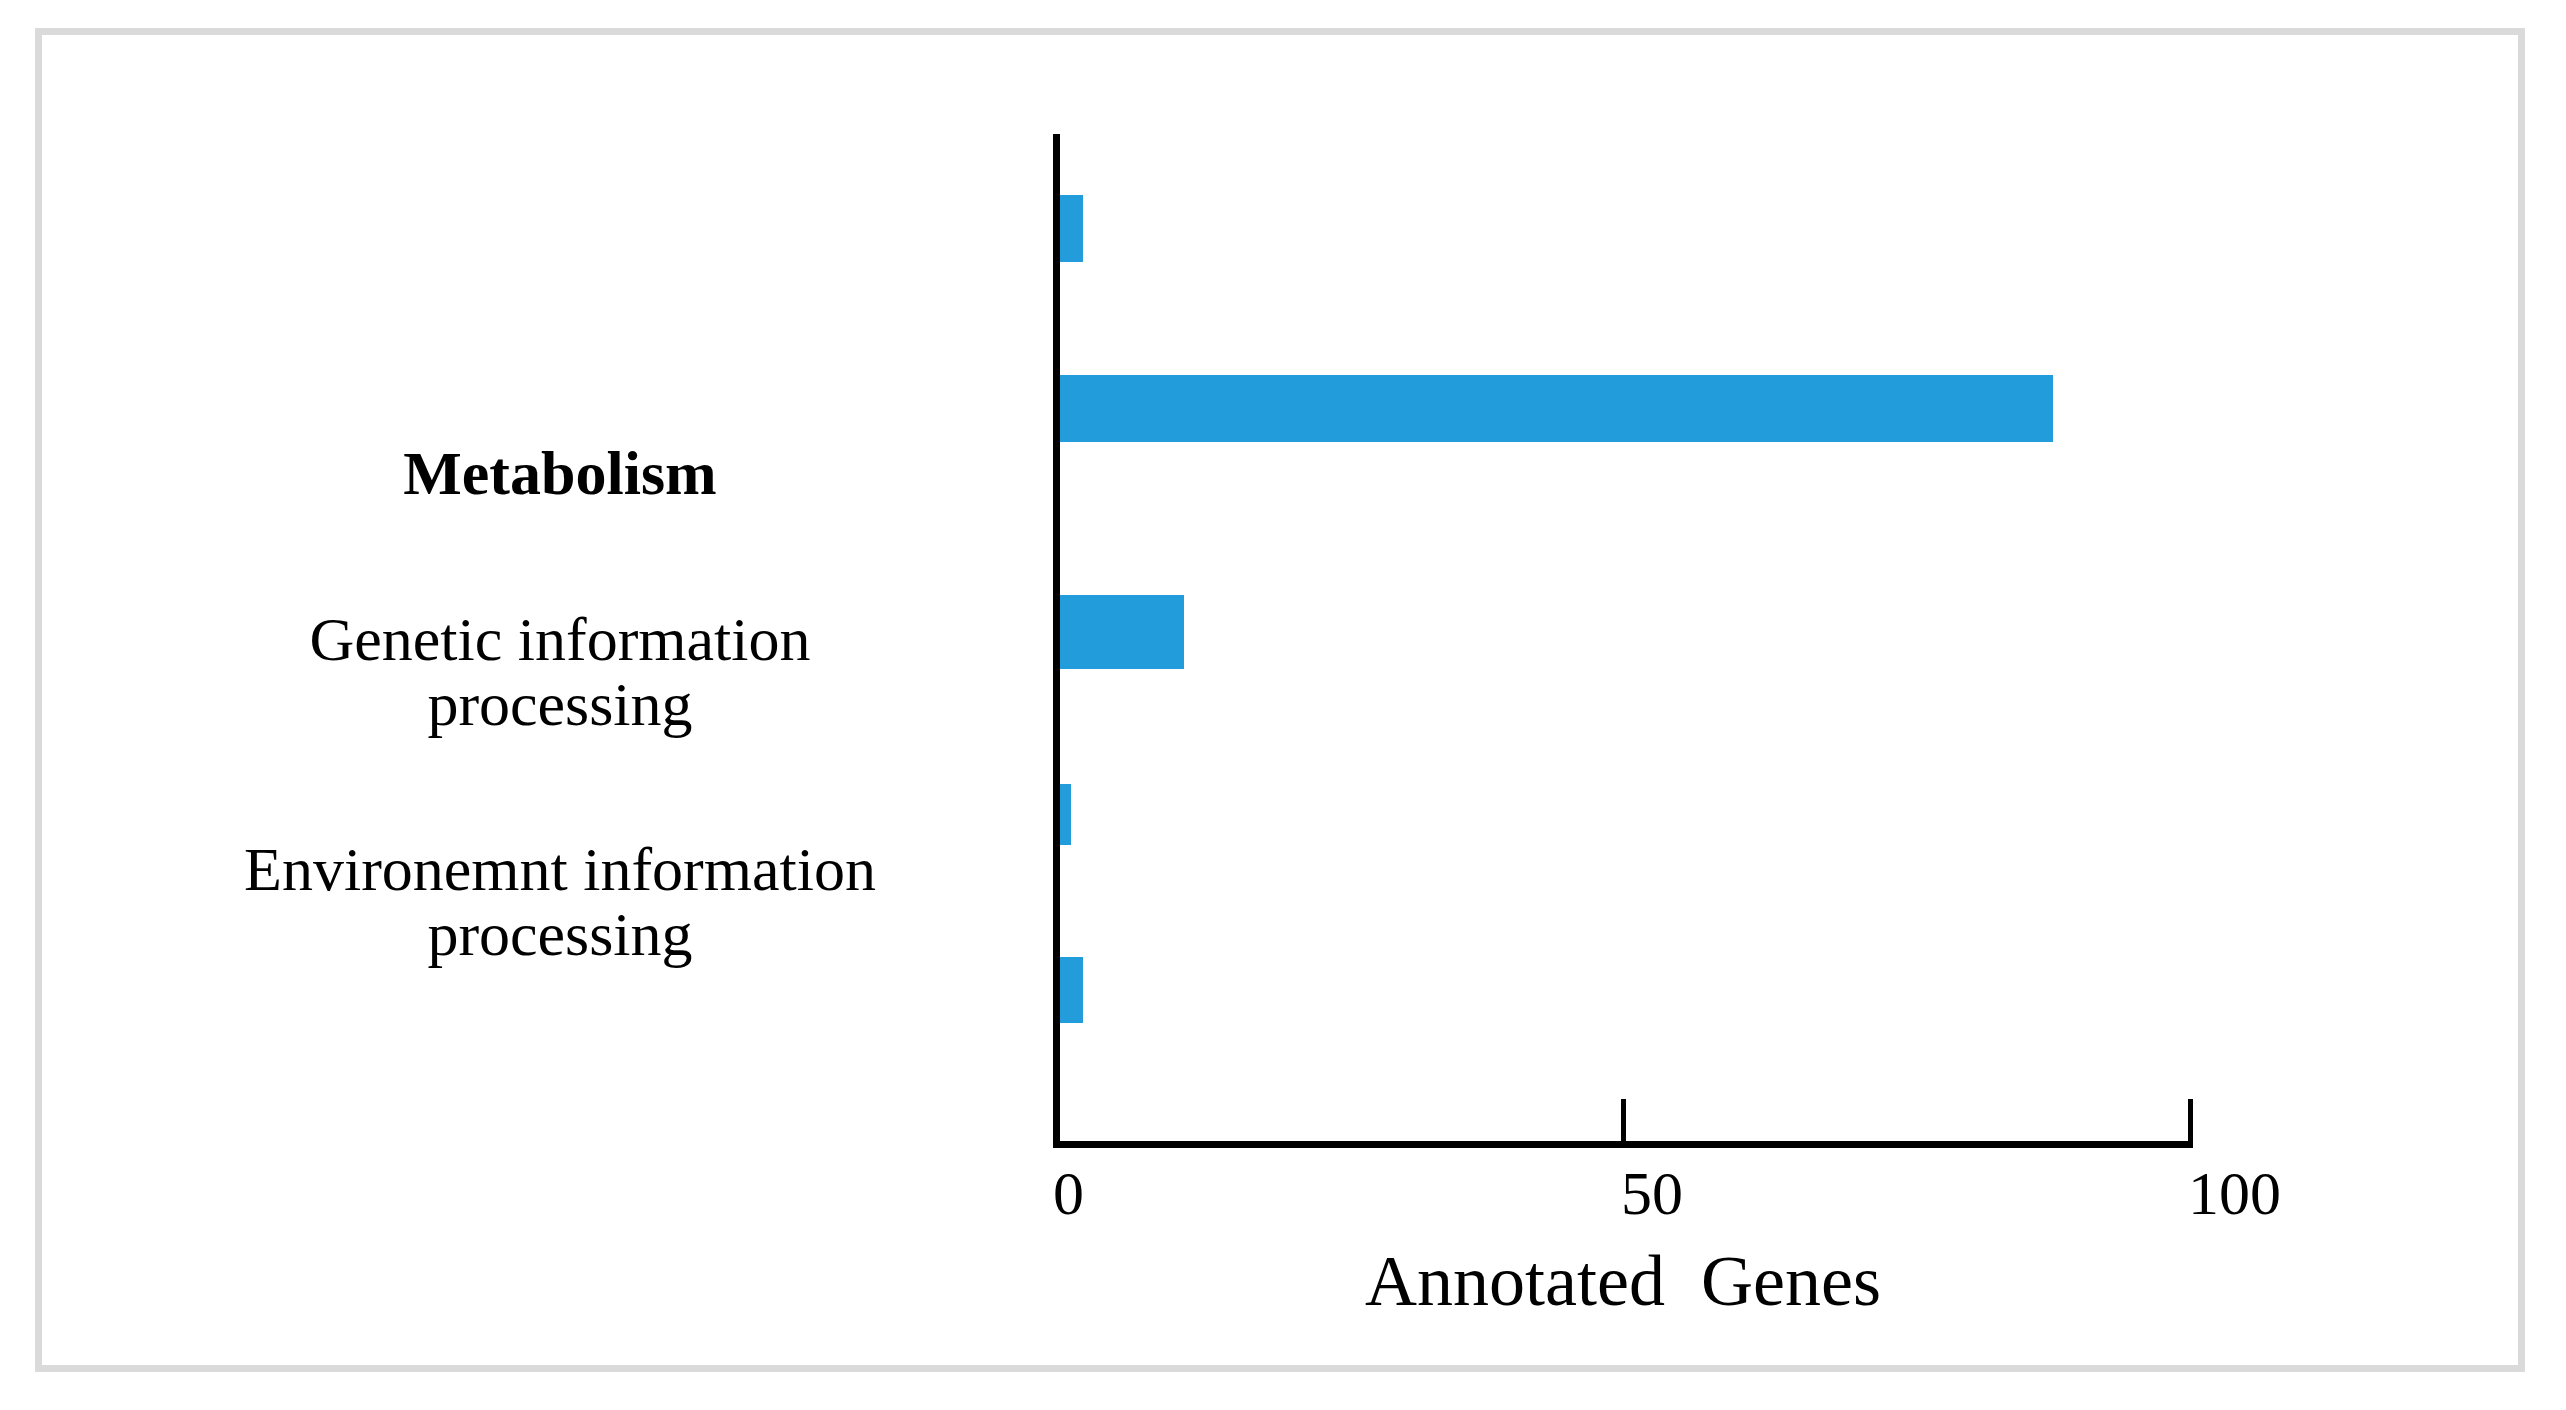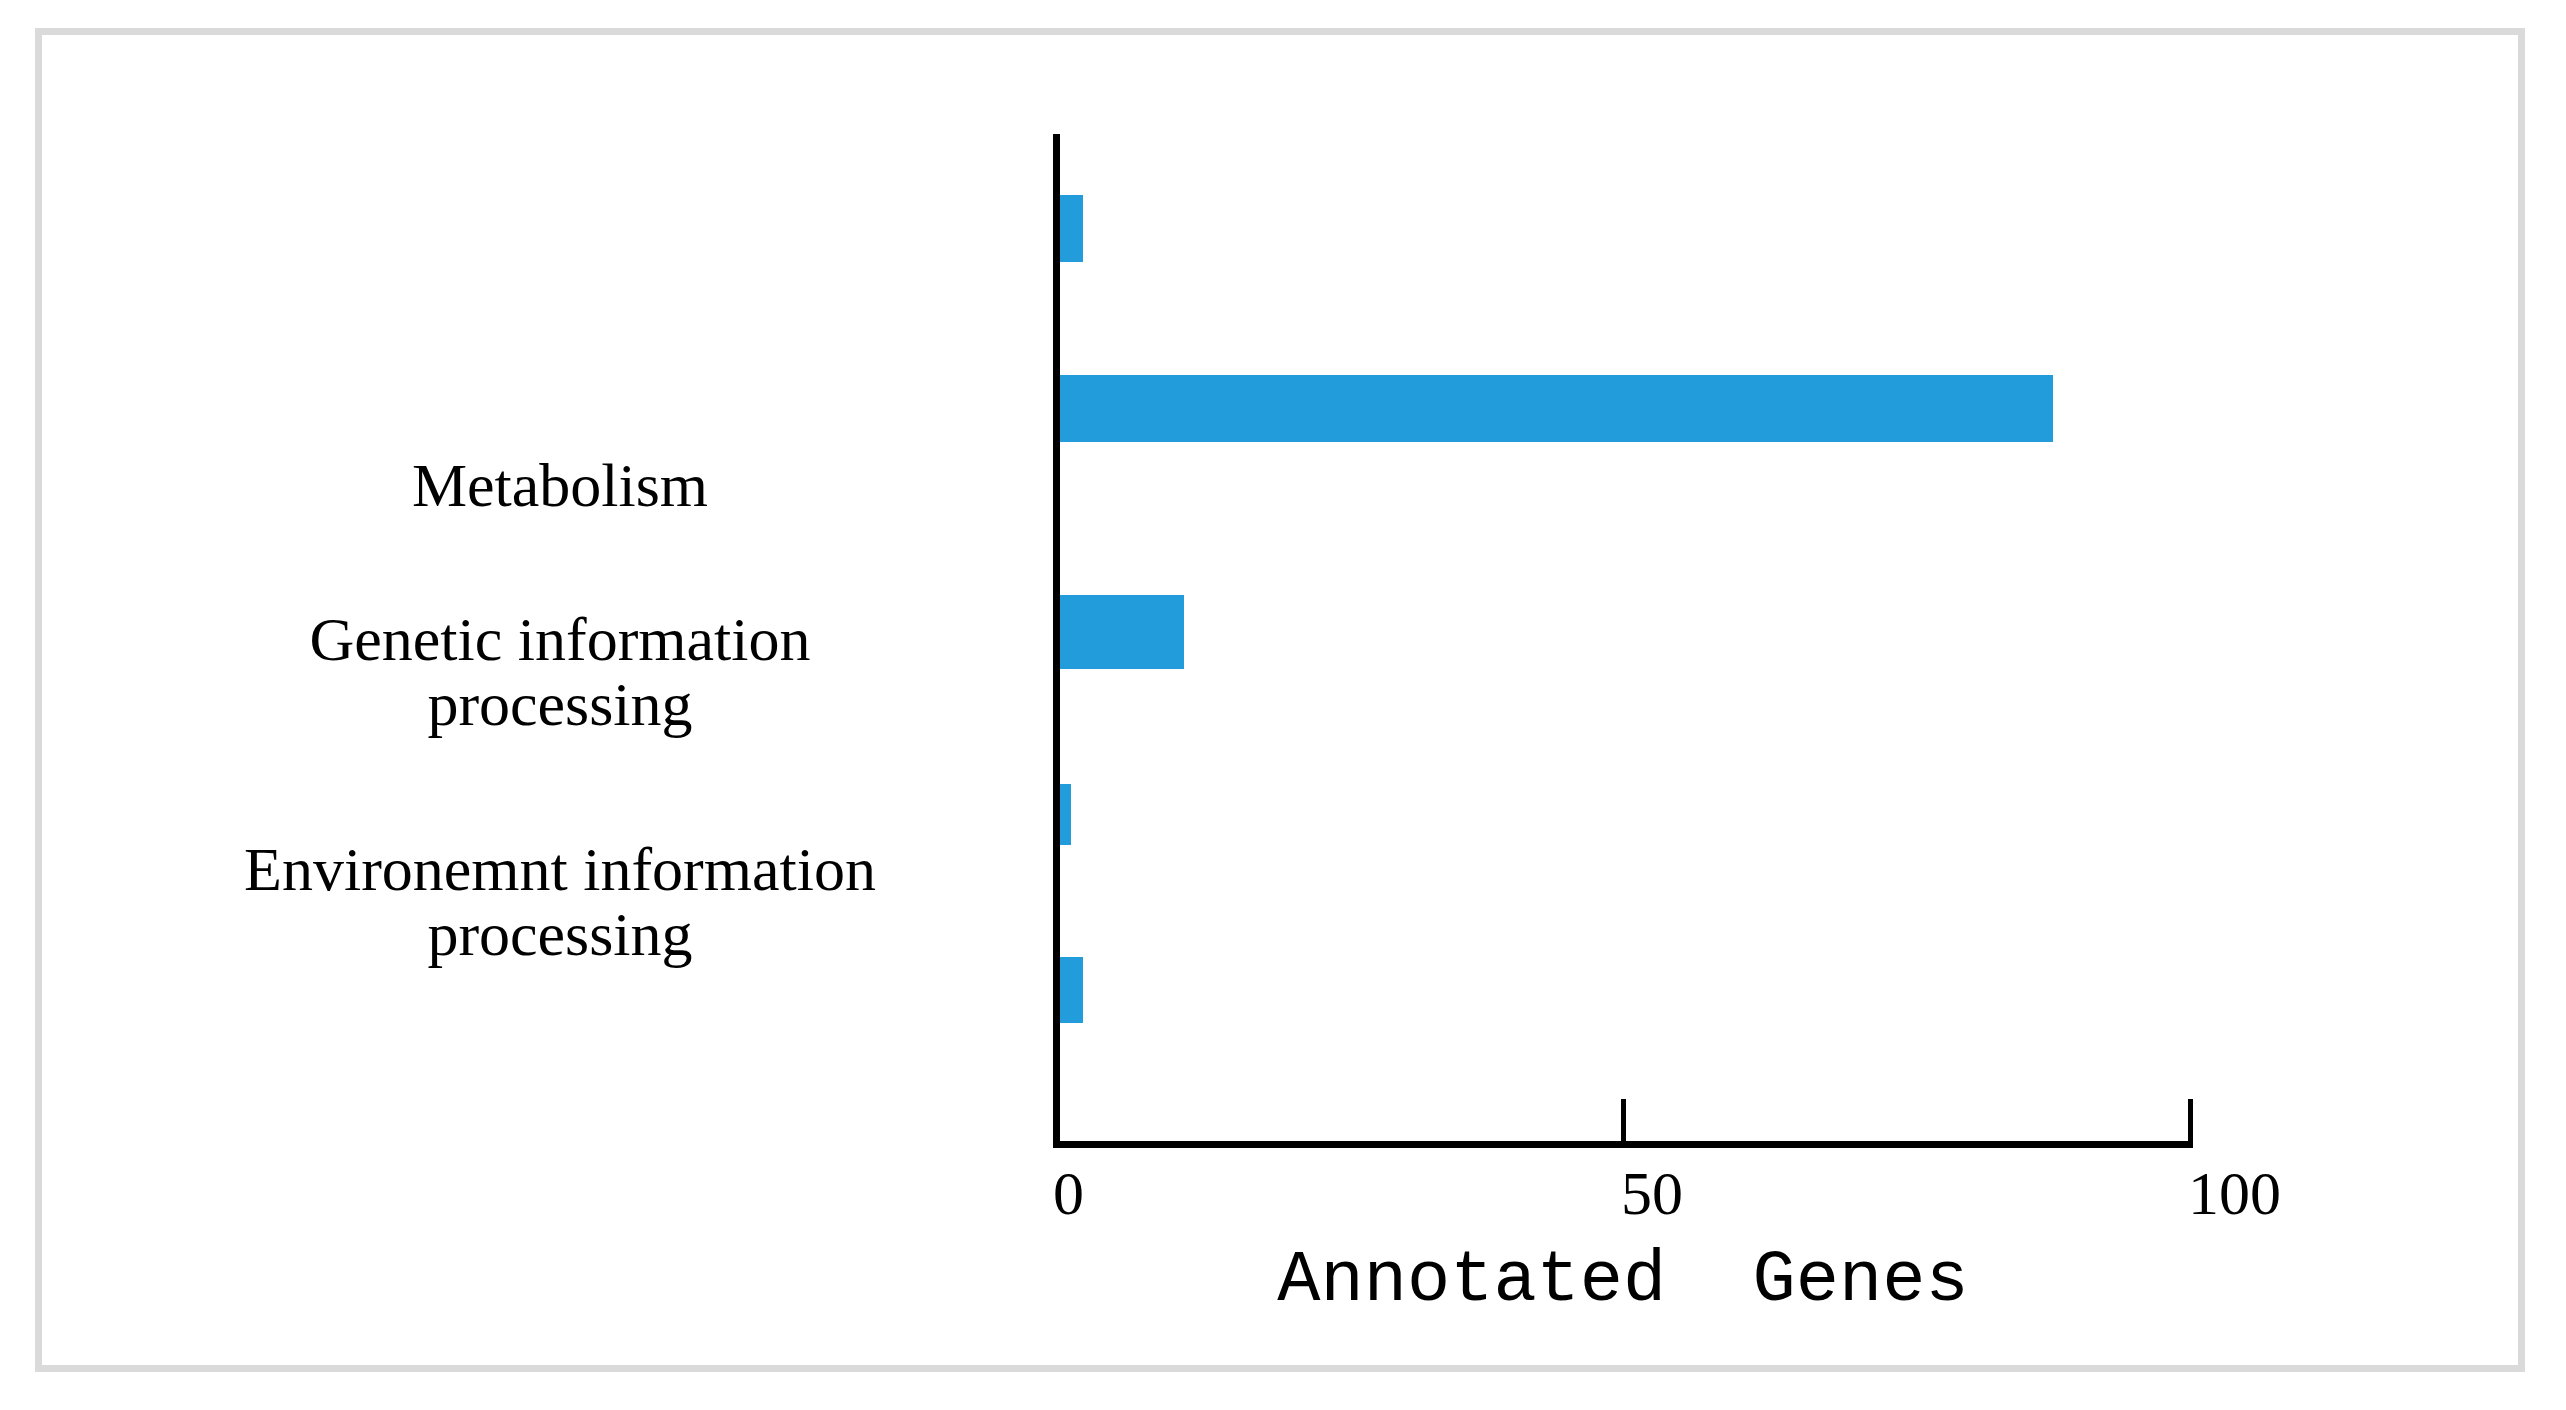--- a/index.html
+++ b/index.html
@@ -83,21 +83,20 @@
   #x-axis-title {
     position: absolute;
     left: 1053px;
     top: 1245px;
     width: 1140px;
     text-align: center;
     font-size: 72px;
     line-height: 1;
     color: #000000;
     white-space: pre;
-    font-family: Liberation Mono, monospace;
   }
 
   
   .cat-label {
     position: absolute;
     right: 1556px;           
     width: 900px;
     text-align: center;
     font-size: 62px;
     line-height: 1.06;
@@ -130,21 +129,21 @@
   <div class="x-tick" id="x-tick-0"></div>
   <div class="x-tick" id="x-tick-50"></div>
   <div class="x-tick" id="x-tick-100"></div>
 
   <div class="x-tick-label" id="x-tick-label-0">0</div>
   <div class="x-tick-label" id="x-tick-label-50">50</div>
   <div class="x-tick-label" id="x-tick-label-100">100</div>
 
   <div id="x-axis-title">Annotated  Genes</div>
 
-  <div class="cat-label" style="top:387px;">
+  <div class="cat-label" style="top:375px;font-weight:bold;">
     <span class="cat-label-inner">Metabolism</span>
   </div>
   <div class="cat-label" style="top:541px;">
     <span class="cat-label-inner">Genetic information
 processing</span>
   </div>
   <div class="cat-label" style="top:771px;">
     <span class="cat-label-inner">Environemnt information
 processing</span>
   </div>

